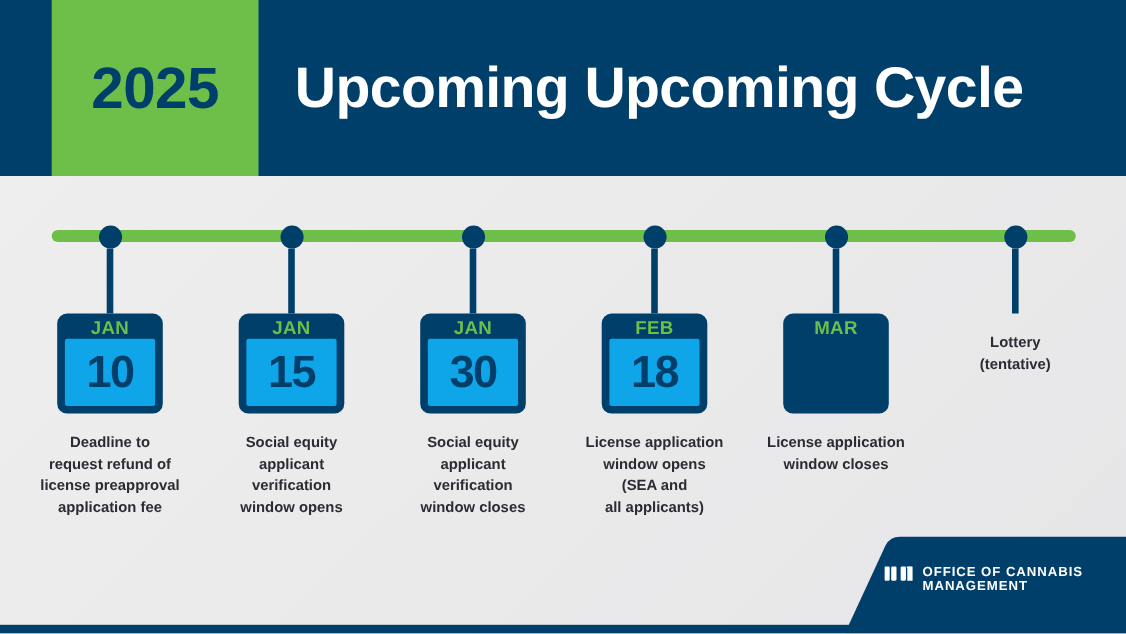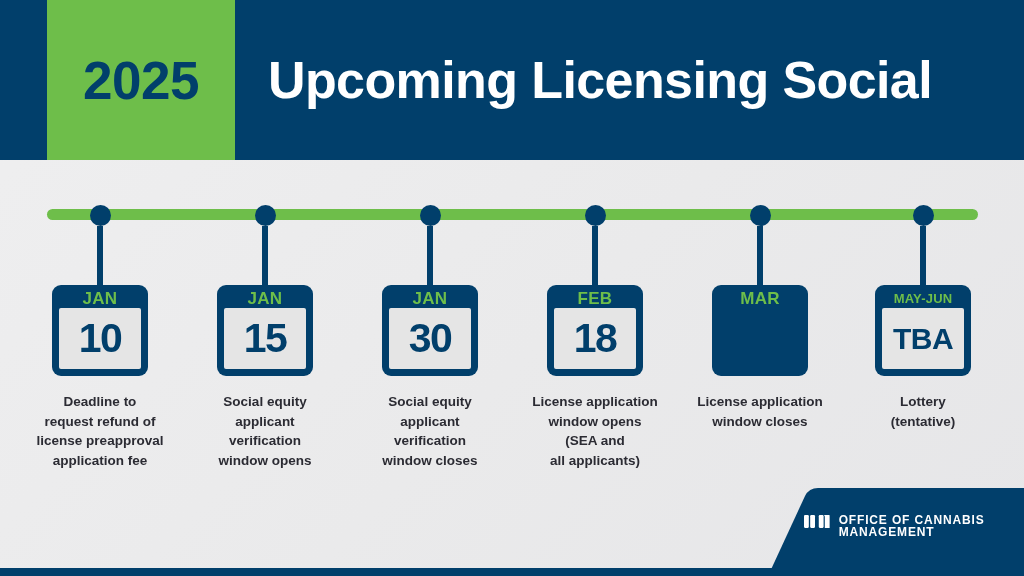--- a/index.html
+++ b/index.html
@@ -88,21 +88,21 @@
     font-size:17px;
     font-weight:bold;
     line-height:18px;
     letter-spacing:0.3px;
     height:19px;
     display:flex; align-items:center; justify-content:center;
   }
   .card-month.small { font-size:13px; letter-spacing:0.2px; }
   .card-day {
     width:100%; height:61px;
-    background:#e5e5e5;
+    background:#0ea5e9;
     border-radius:2px;
     color:#013f6b;
     font-size:41px;
     font-weight:bold;
     letter-spacing:-1.5px;
     display:flex; align-items:center; justify-content:center;
     line-height:1;
   }
   .card-day.tba { font-size:30px; letter-spacing:-0.5px; }
 
@@ -159,21 +159,21 @@
 </style>
 </head>
 <body>
 
 <div id="page">
 
   <div class="header">
     <div class="year-block">
       <span class="year-text">2025</span>
     </div>
-    <div class="header-title">Upcoming Licensing Social</div>
+    <div class="header-title">Upcoming Upcoming Cycle</div>
   </div>
 
   <div class="timeline-bar"></div>
 
   <div class="milestone" style="left:100px;">
     <div class="dot"></div>
     <div class="stem"></div>
     <div class="card">
       <div class="card-month">JAN</div>
       <div class="card-day">10</div>
@@ -229,24 +229,20 @@
     <div class="card">
       <div class="card-month">MAR</div>
     </div>
     <div class="caption">License application
 window closes</div>
   </div>
 
   <div class="milestone" style="left:923px;">
     <div class="dot"></div>
     <div class="stem"></div>
-    <div class="card">
-      <div class="card-month small">MAY-JUN</div>
-      <div class="card-day tba">TBA</div>
-    </div>
     <div class="caption">Lottery
 (tentative)</div>
   </div>
 
   <div class="logo-panel">
     <svg class="logo-shape" viewBox="0 0 264 90" preserveAspectRatio="none">
       <path d="M 8,90 L 45,10 Q 49,2 58,2 L 264,2 L 264,90 Z" fill="#013f6b"></path>
     </svg>
     <div class="logo-content">
       <svg class="mn-mark" width="34" height="17" viewBox="0 0 34 17">

